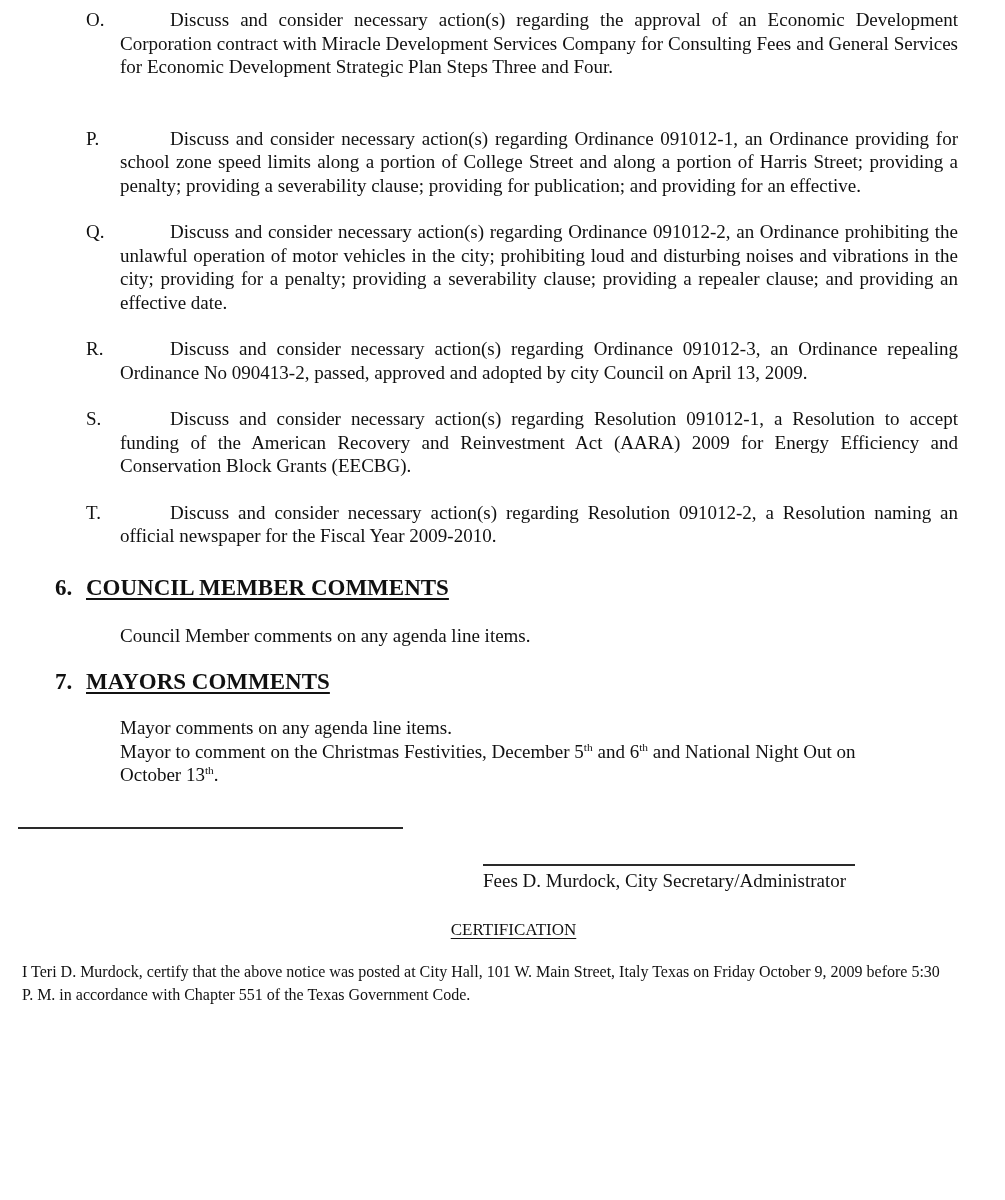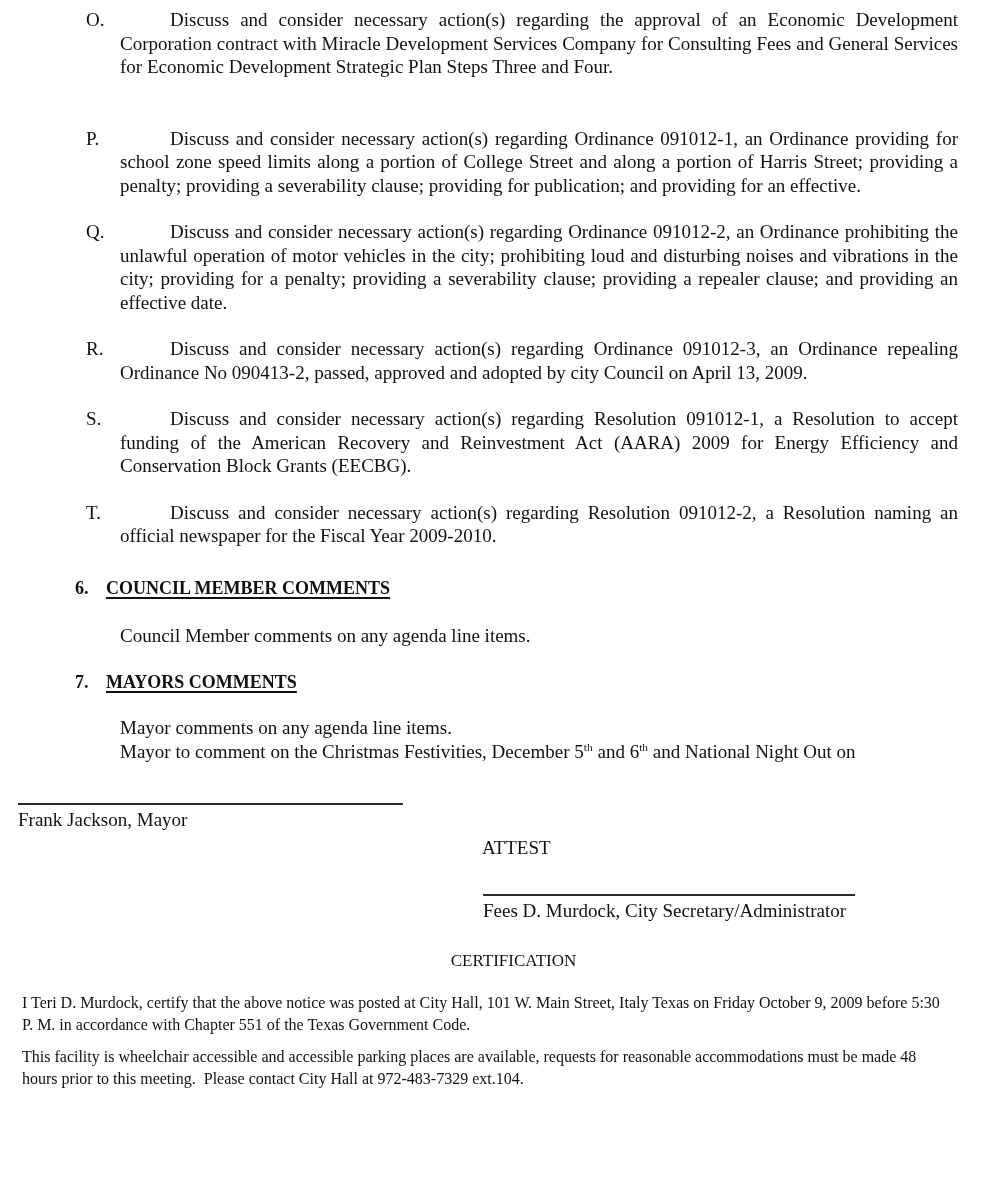--- a/index.html
+++ b/index.html
@@ -33,23 +33,23 @@
     left: -34px;
     top: 0;
   }
   .item-text {
     text-align: justify;
     text-indent: 50px;
   }
 
   
   .section-heading {
-    margin-left: 75px;
+    margin-left: 55px;
     font-weight: bold;
-    font-size: 18px;
+    font-size: 23px;
     line-height: 24px;
   }
   .sec-num {
     display: inline-block;
     width: 31px;
   }
   .sec-title {
     text-decoration: underline;
     text-decoration-thickness: 2px;
     text-underline-offset: 3px;
@@ -91,20 +91,21 @@
     margin-left: 483px;
     padding-top: 3px;
   }
 
   
   .cert-heading {
     margin-top: 27px;
     text-align: center;
     font-size: 17px;
     line-height: 22px;
+    text-decoration: underline;
     text-underline-offset: 3px;
     padding-left: 22px;
   }
   .cert-para {
     margin: 0 55px 0 22px;
     font-size: 16px;
     line-height: 22.5px;
     white-space: pre-wrap;
   }
   .cert-para-1 { margin-top: 20px; }
@@ -153,28 +154,26 @@
     <span class="sec-num">6.</span><span class="sec-title">COUNCIL MEMBER COMMENTS</span>
   </div>
   <div class="sec-body">Council Member comments on any agenda line items.</div>
 
   <div class="section-heading heading-mayors">
     <span class="sec-num">7.</span><span class="sec-title">MAYORS COMMENTS</span>
   </div>
   <div class="sec-body mayors-body">
     <span class="body-line">Mayor comments on any agenda line items.</span>
     <span class="body-line"><span>Mayor to comment on the Christmas Festivities, December 5</span><sup>th</sup><span> and 6</span><sup>th</sup><span> and National Night Out on</span></span>
+    <span class="body-line"><span>October 13</span><sup>th</sup><span>.</span></span>
   </div>
 
 
   <div class="sig-line mayor-sig-line"></div>
-  <div class="mayor-sig-name">Frank Jackson, Mayor</div>
 
-  <div class="attest-label">ATTEST</div>
 
   <div class="sig-line secretary-sig-line"></div>
   <div class="secretary-sig-name">Fees D. Murdock, City Secretary/Administrator</div>
 
   <div class="cert-heading">CERTIFICATION</div>
   <div class="cert-para cert-para-1">I Teri D. Murdock, certify that the above notice was posted at City Hall, 101 W. Main Street, Italy Texas on Friday October 9, 2009 before 5:30 P. M. in accordance with Chapter 551 of the Texas Government Code.</div>
-  <div class="cert-para cert-para-2">This facility is wheelchair accessible and accessible parking places are available, requests for reasonable accommodations must be made 48 hours prior to this meeting.  Please contact City Hall at 972-483-7329 ext.104.</div>
 
 </div>
 
 </body></html>

